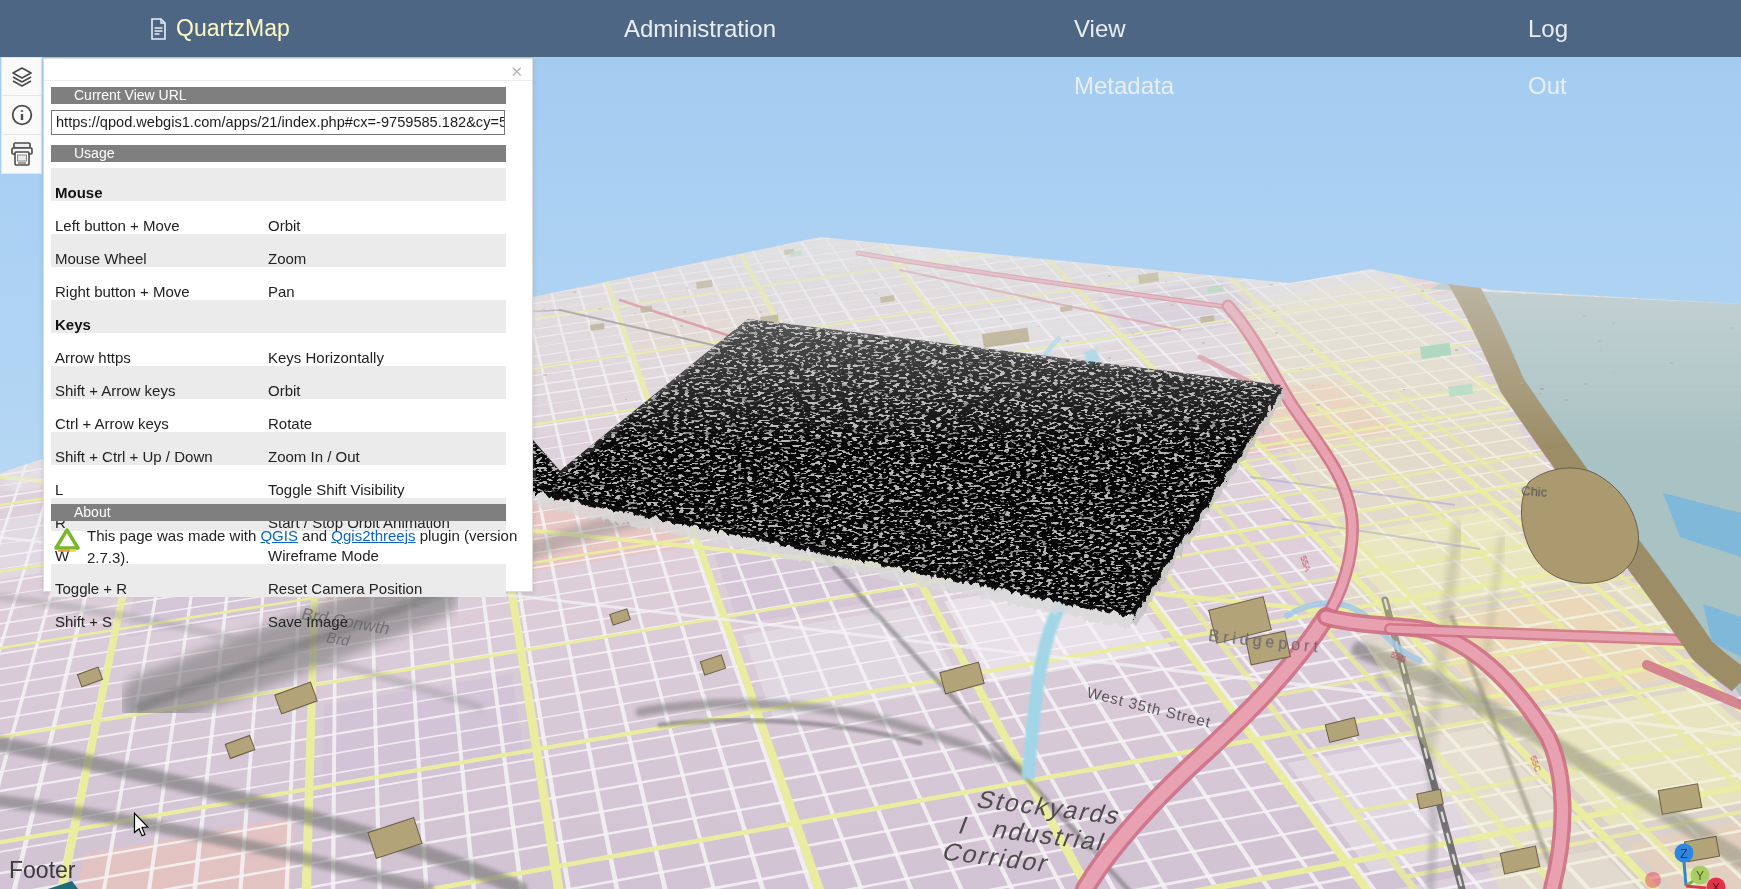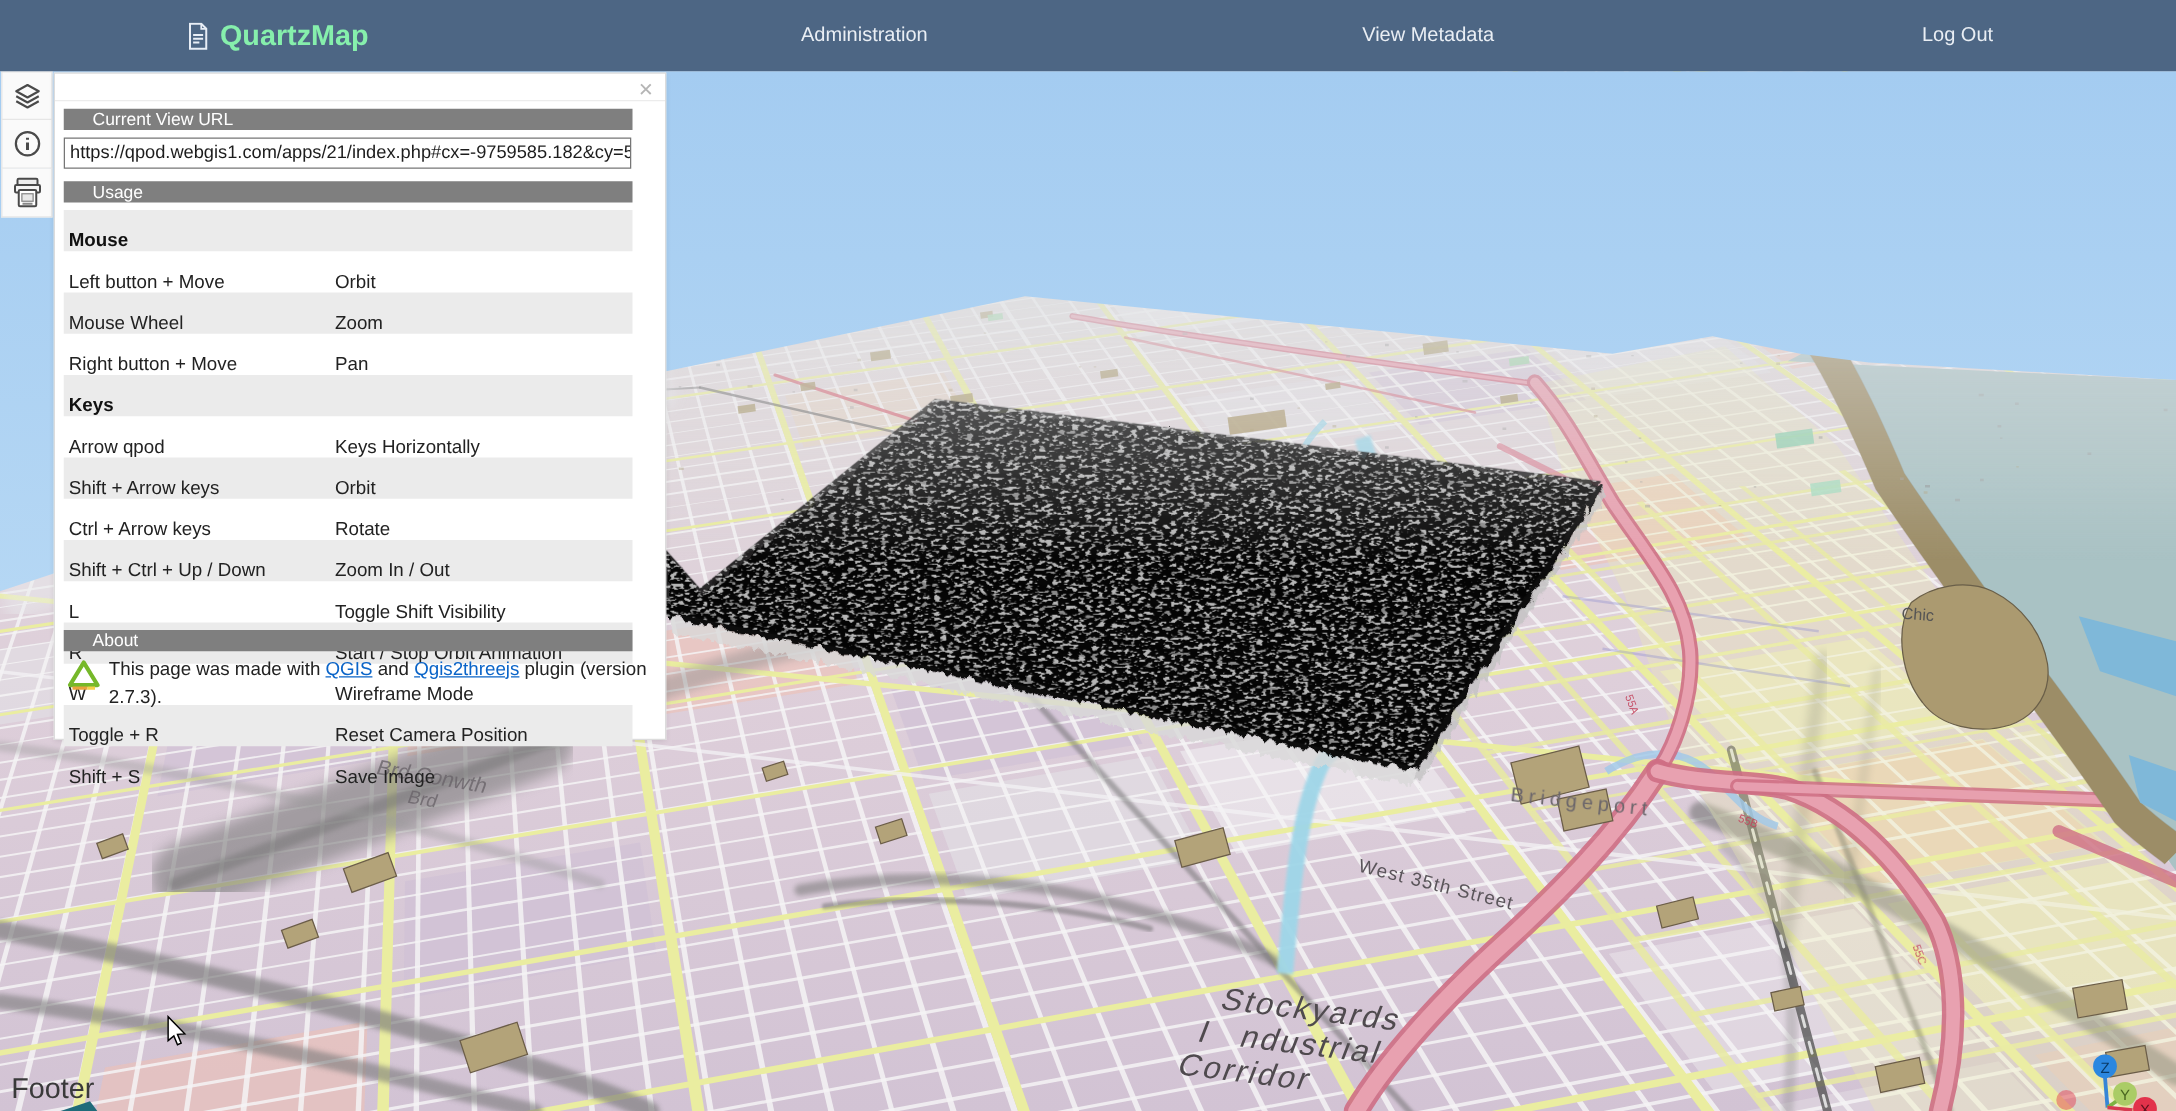--- a/index.html
+++ b/index.html
@@ -1,18 +1,18 @@
 <!DOCTYPE html>
 <html><head><meta charset="utf-8"><style>
 *{margin:0;padding:0;box-sizing:border-box}
 html,body{width:1741px;height:889px;overflow:hidden;font-family:"Liberation Sans",sans-serif;background:#fff}
 .navbar{position:absolute;top:0;left:0;width:1741px;height:57px;background:#4d6684;z-index:50}
-.brand{position:absolute;left:150px;top:0;height:57px;display:flex;align-items:center;color:#86efac;font-size:23px;font-weight:bold}
+.brand{position:absolute;left:150px;top:0;height:57px;display:flex;align-items:center;color:#fef9c3;font-size:23px;font-weight:normal}
 .brand svg{margin-right:9px}
-.nav-item{position:absolute;top:0;height:66px;line-height:57px;color:#e9eef4;font-size:16px;text-align:center}
+.nav-item{position:absolute;top:0;height:66px;line-height:57px;color:#e9eef4;font-size:24px;text-align:left}
 .scene{position:absolute;top:57px;left:0;width:1741px;height:832px;overflow:hidden;background:#b5d7f4}
 .panel{position:absolute;left:43px;top:58px;width:490px;height:534px;background:#fff;border:1px solid #dcdcdc;box-shadow:0 1px 5px rgba(0,0,0,.12);z-index:20;font-size:15px;color:#222}
 .pclose{position:absolute;top:4px;right:9px;color:#b5b5b5;font-size:15px}
 .phead{position:absolute;top:0;left:0;width:100%;height:22px;border-bottom:1px solid #ececec}
 .bar{position:absolute;left:7px;width:455px;height:17px;background:#7f7f7f;color:#fff;font-size:14px;line-height:17px;padding-left:23px}
 .urlbox{position:absolute;left:7px;top:51px;width:454px;height:25px;border:1.5px solid #767676;font-size:14.6px;line-height:22px;padding-left:4px;white-space:nowrap;overflow:hidden;color:#1c1c1c}
 table.keys{position:absolute;left:7px;top:109px;width:455px;border-collapse:collapse;font-size:15px;color:#222;table-layout:fixed}
 table.keys td{height:23.46px;padding:16px 0 0 4px;font-weight:normal}
 table.keys tr.g{background:#ebebeb}
 table.keys td.h{font-weight:bold;color:#111}
@@ -695,21 +695,21 @@
           <td class="c2">Zoom</td>
         </tr>
         <tr>
           <td>Right button + Move</td>
           <td class="c2">Pan</td>
         </tr>
         <tr class="g">
           <td class="h" colspan="2">Keys</td>
         </tr>
         <tr>
-          <td>Arrow qpod</td>
+          <td>Arrow https</td>
           <td class="c2">Keys Horizontally</td>
         </tr>
         <tr class="g">
           <td>Shift + Arrow keys</td>
           <td class="c2">Orbit</td>
         </tr>
         <tr>
           <td>Ctrl + Arrow keys</td>
           <td class="c2">Rotate</td>
         </tr>

